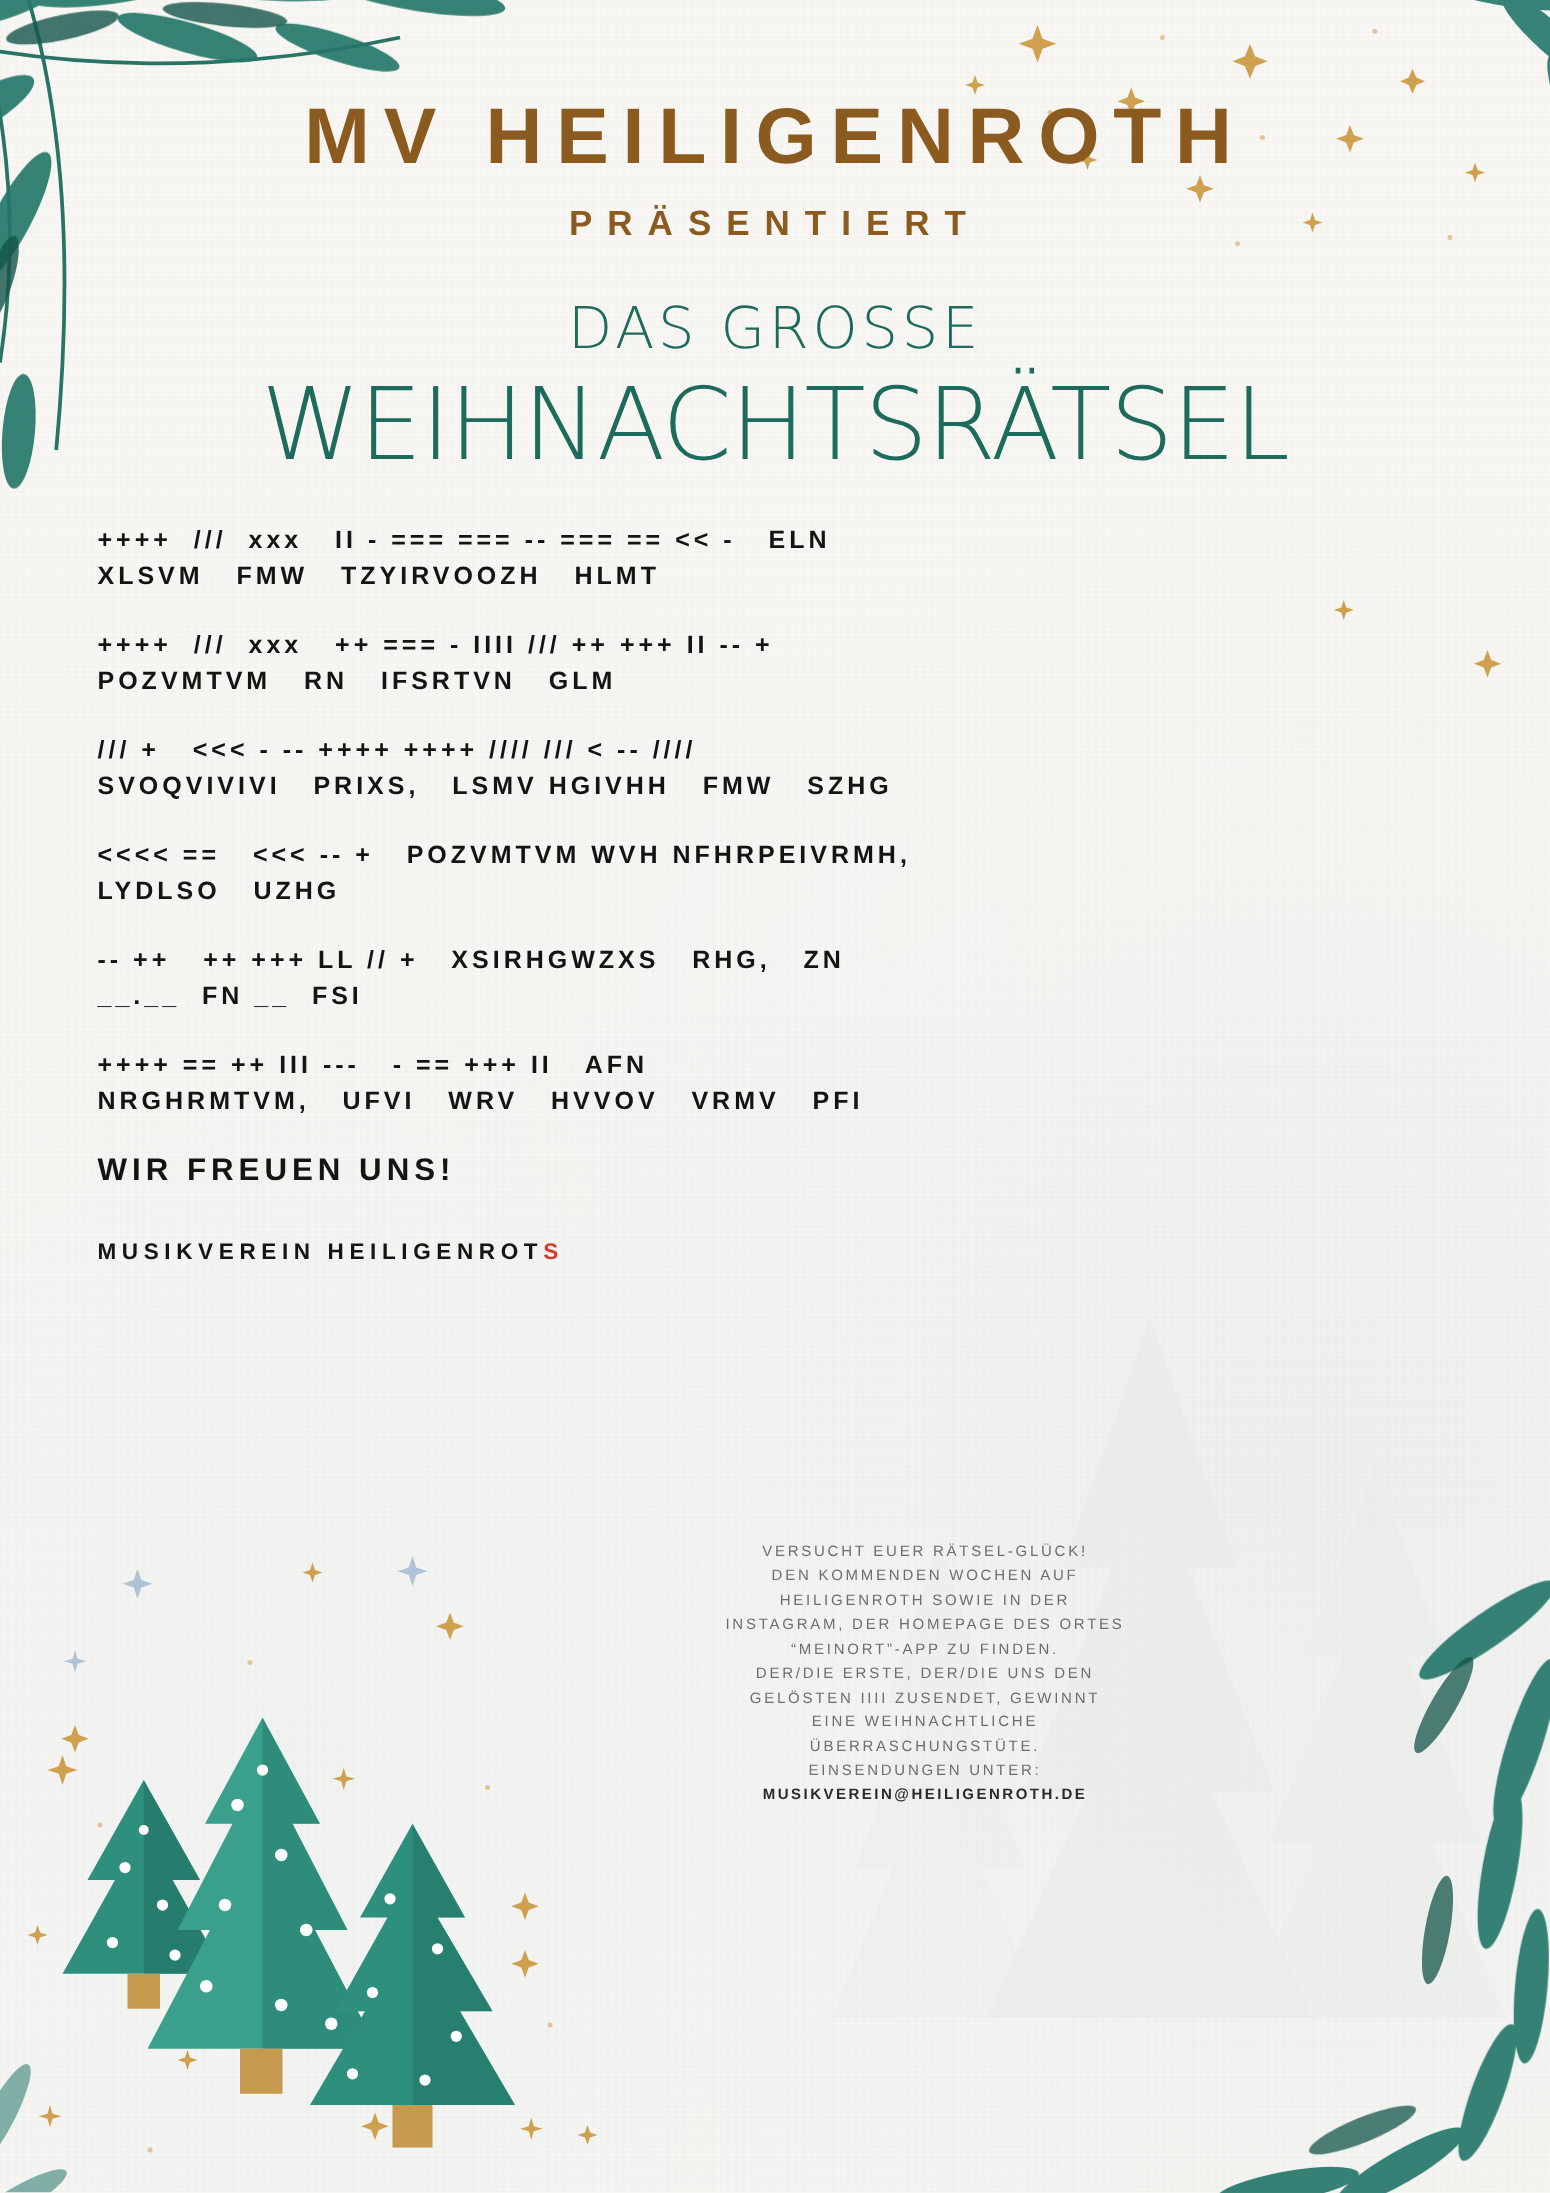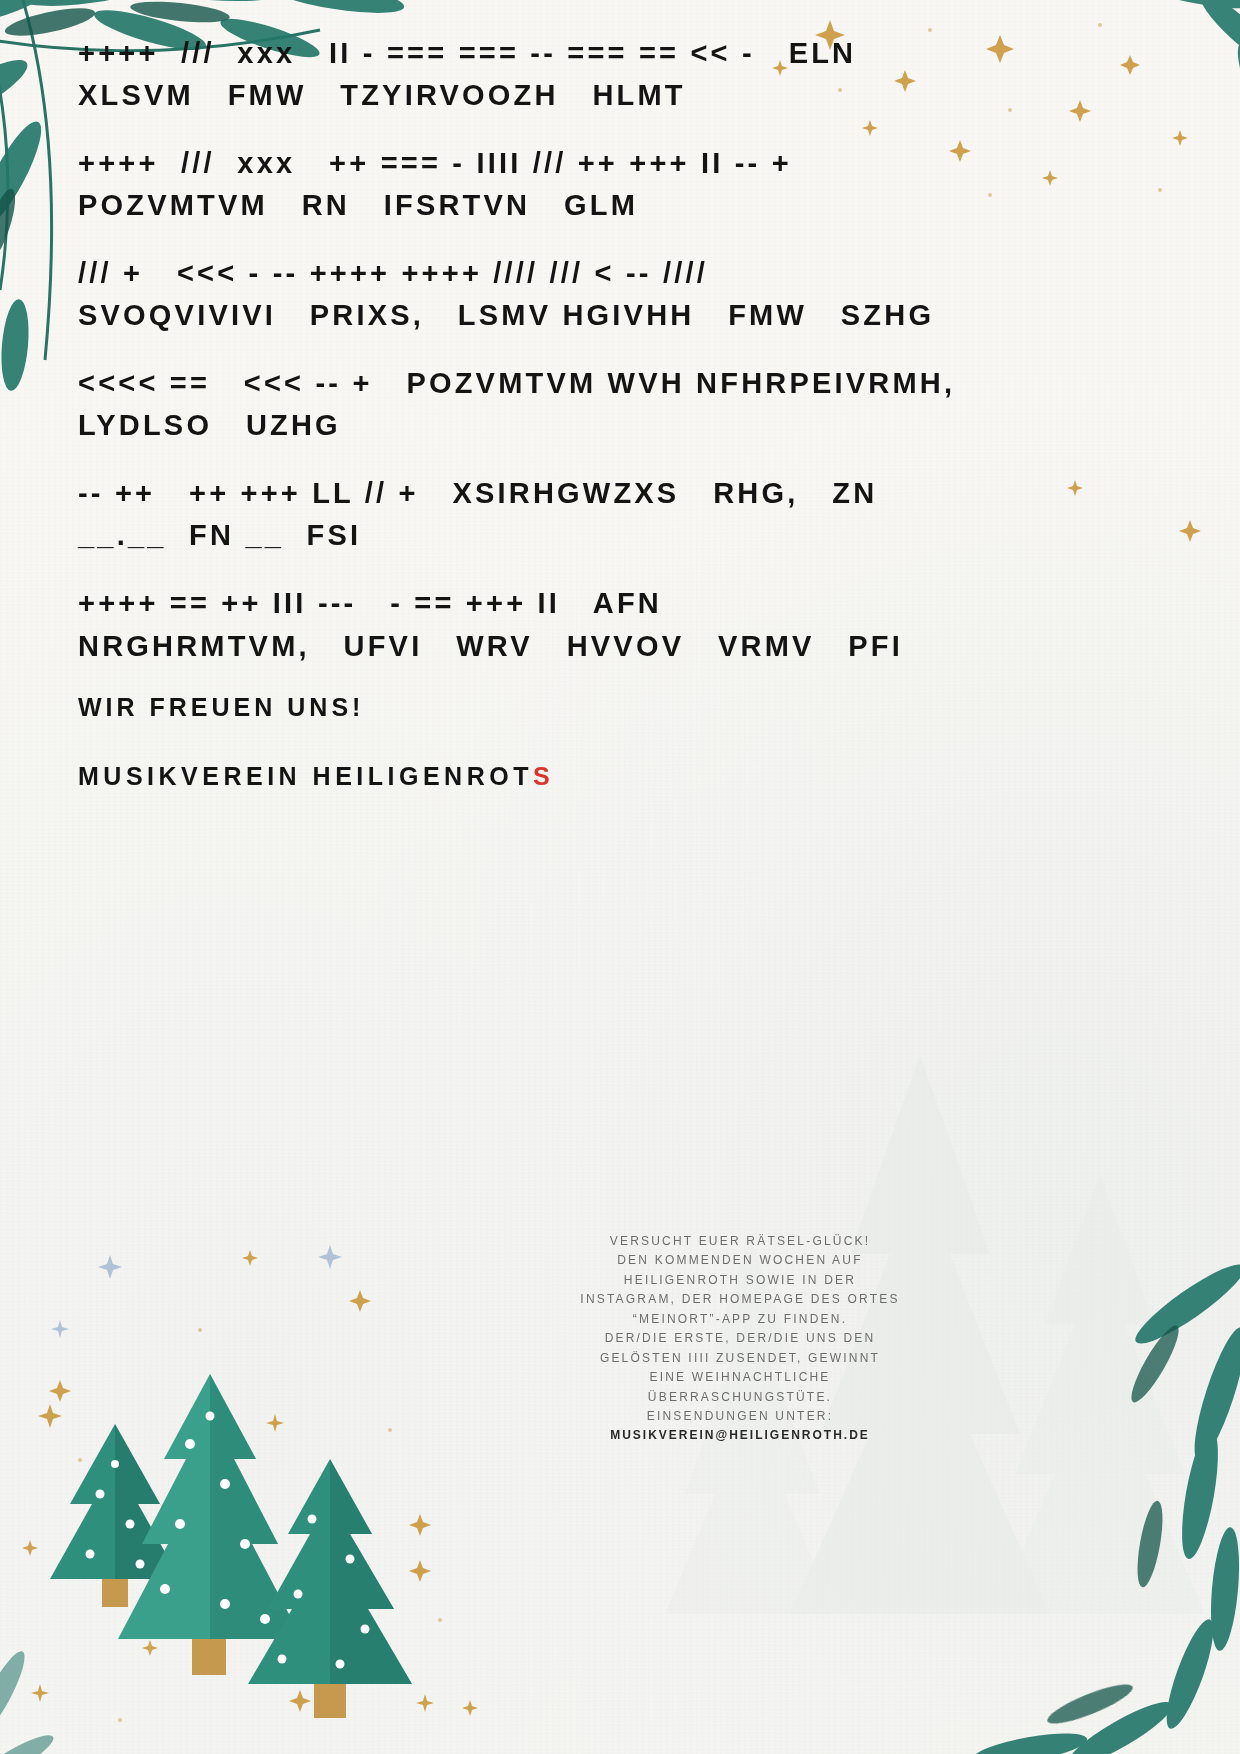--- a/index.html
+++ b/index.html
@@ -73,38 +73,38 @@
   }
 
   
   .riddle{
     position:relative;
     margin:32px 78px 0 78px;
   }
   .riddle-block{ margin-bottom:26px; }
   .riddle-line{
     color:#141414;
-    font-size:29px;
+    font-size:20px;
     font-weight:bold;
     letter-spacing:3.2px;
     line-height:1.45;
     font-family:"Liberation Sans", sans-serif;
     white-space:pre-wrap;
   }
   .closing{
     margin-top:8px;
     color:#141414;
     font-size:25px;
     font-weight:bold;
     letter-spacing:4px;
   }
   .signature{
     margin-top:40px;
     color:#141414;
-    font-size:25px;
+    font-size:18px;
     font-weight:bold;
     letter-spacing:4.5px;
   }
   .signature .red{ color:#d9362b; }
 
   
   .info{
     position:absolute;
     left:460px;
     top:1232px;
@@ -239,20 +239,26 @@
         <circle cx="330" cy="1600" r="2"></circle>
     </g>
     <g fill="#9fb6cf" opacity=".8">
       <path d="M110 1255 l3 9 9 3 -9 3 -3 9 -3 -9 -9 -3 9 -3z"></path>
       <path d="M330 1245 l3 9 9 3 -9 3 -3 9 -3 -9 -9 -3 9 -3z"></path>
       <path d="M215 1430 l4 11 11 4 -11 4 -4 11 -4 -11 -11 -4 11 -4z"></path>
       <path d="M60 1320 l2 7 7 2 -7 2 -2 7 -2 -7 -7 -2 7 -2z"></path>
     </g>
   </svg>
 
+  <div class="header">
+    <div class="title-main">MV HEILIGENROTH</div>
+    <div class="title-sub">PRÄSENTIERT</div>
+    <div class="title-das">DAS GROSSE</div>
+    <div class="title-big">WEIHNACHTSRÄTSEL</div>
+  </div>
 
   <div class="riddle">
 
     <div class="riddle-block">
       <div class="riddle-line">++++  ///  xxx   II - === === -- === == &lt;&lt; -   ELN</div>
       <div class="riddle-line">XLSVM   FMW   TZYIRVOOZH   HLMT</div>
     </div>
 
     <div class="riddle-block">
       <div class="riddle-line">++++  ///  xxx   ++ === - IIII /// ++ +++ II -- +</div>

